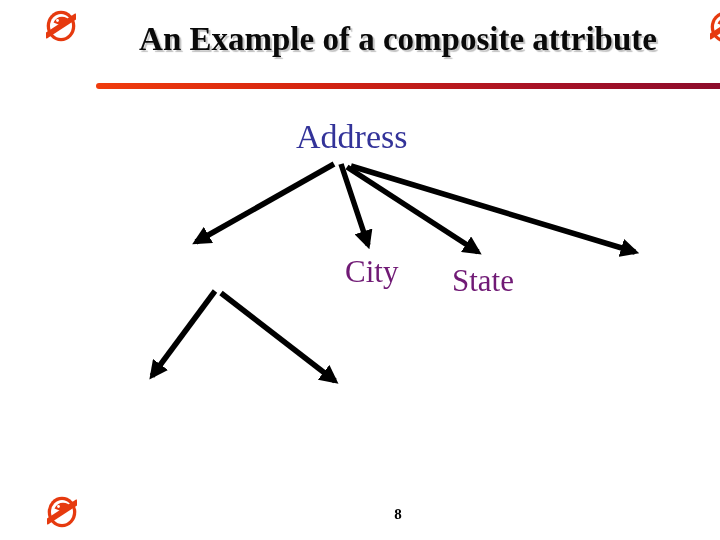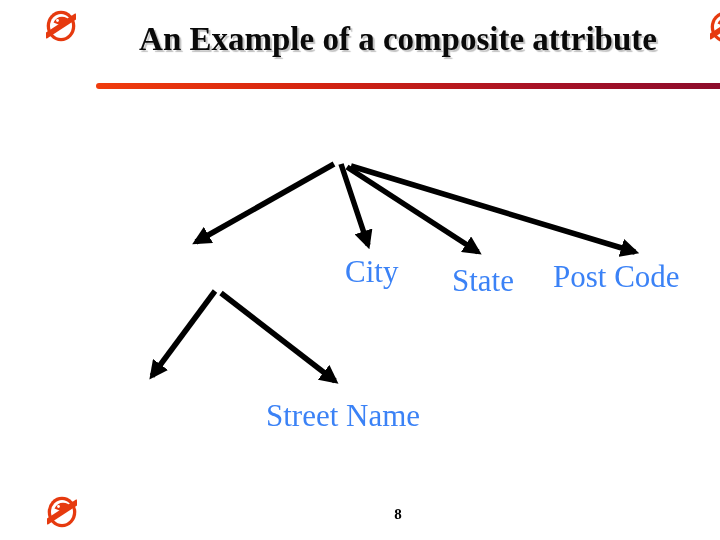--- a/index.html
+++ b/index.html
@@ -26,21 +26,21 @@
     position:absolute;
     left:58px; top:83px;
     width:628px; height:6px;
     border-radius:3px;
     background:linear-gradient(to right, #f03c0d, #d42410 35%, #a81225 70%, #8c0c2c 100%);
   }
   .node{
     position:absolute;
     font-size:31px;
     line-height:1.05;
-    color:#3b82f6;
+    color:#701a75;
     white-space:nowrap;
   }
   .node.blue{ color:#333399; }
   .node-address{ left:258px; top:119px; font-size:34px; }
   .node-street-address{ left:48px;  top:258px; }
   .node-city{ left:307px; top:256px; }
   .node-state{ left:414px; top:265px; }
   .node-post-code{ left:515px; top:261px; }
   .node-house-no{ left:42px;  top:394px; }
   .node-street-name{ left:228px; top:400px; }
@@ -107,20 +107,19 @@
       </marker>
     </defs>
     <line x1="296" y1="164" x2="158" y2="242" stroke="#000" stroke-width="5.5" marker-end="url(#ah)"></line>
     <line x1="303" y1="164" x2="330" y2="245" stroke="#000" stroke-width="5.5" marker-end="url(#ah)"></line>
     <line x1="309" y1="167" x2="440" y2="252" stroke="#000" stroke-width="5.5" marker-end="url(#ah)"></line>
     <line x1="313" y1="166" x2="597" y2="252" stroke="#000" stroke-width="5.5" marker-end="url(#ah)"></line>
     <line x1="177" y1="291" x2="114" y2="376" stroke="#000" stroke-width="5.5" marker-end="url(#ah)"></line>
     <line x1="183" y1="293" x2="297" y2="381" stroke="#000" stroke-width="5.5" marker-end="url(#ah)"></line>
   </svg>
 
+  <span class="node blue node-address">Address</span>
   <span class="node node-city">City</span>
   <span class="node node-state">State</span>
-  <span class="node node-post-code">Post Code</span>
-  <span class="node node-street-name">Street Name</span>
 
   <div class="page-number">8</div>
 
 </div>
 
 </body></html>

